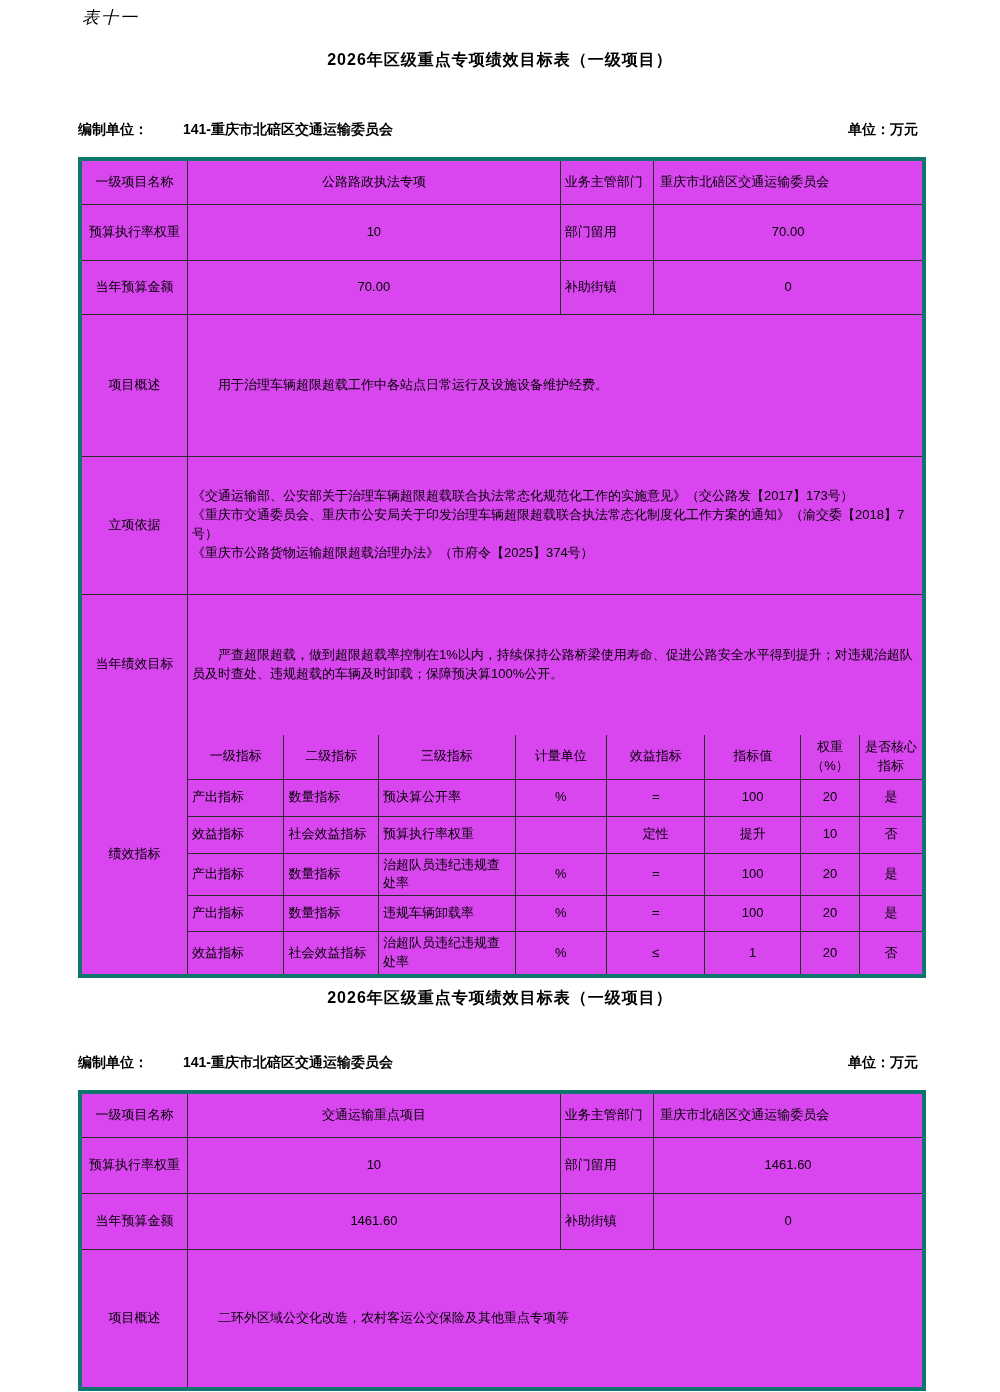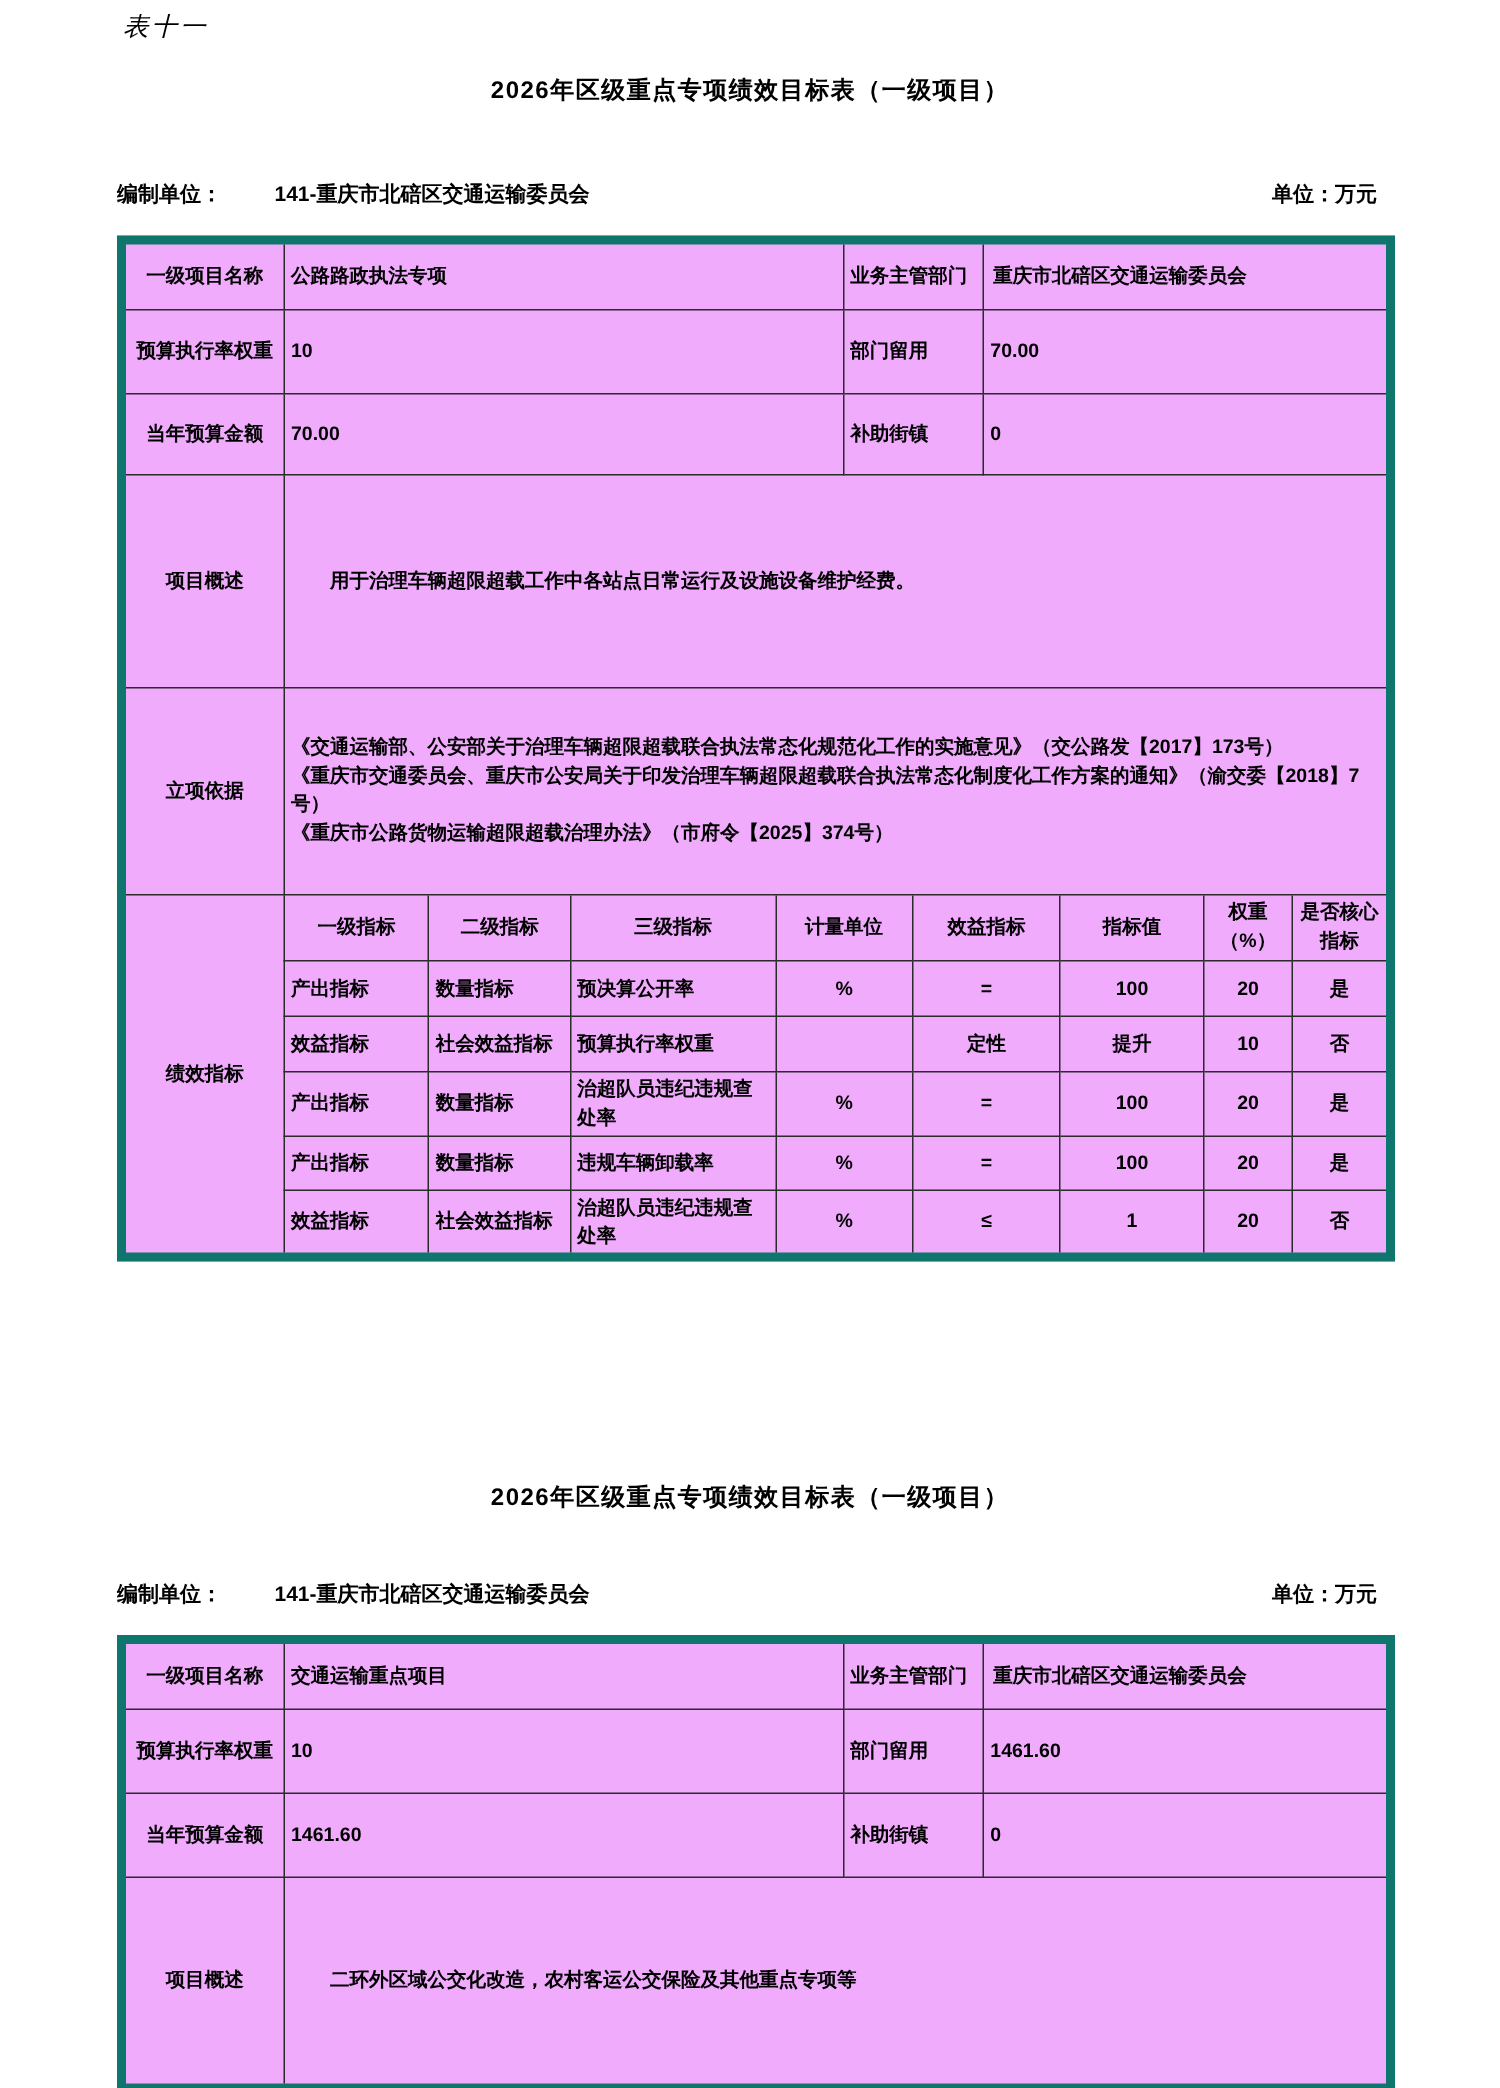--- a/index.html
+++ b/index.html
@@ -15,33 +15,33 @@
     position:absolute;left:0;width:1000px;text-align:center;
     font-size:16px;font-weight:bold;letter-spacing:1px;
   }
   .meta{
     position:absolute;left:78px;width:840px;display:flex;align-items:baseline;
     font-size:14px;font-weight:bold;justify-content:flex-end;
   }
   .meta .mval{margin-left:35px;}
   .meta .munit{margin-left:auto;}
   .twrap{
-    position:absolute;left:78px;width:840px;border:6px solid #0f766e;background:#f0abfc;font-weight:bold;
+    position:absolute;left:78px;width:840px;border:4px solid #0f766e;background:#d946ef;
   }
   table.grid{border-collapse:collapse;table-layout:fixed;width:100%;}
   table.grid td{
     border:0 solid #2b2b2b;border-right-width:1px;border-bottom-width:1px;
     font-size:13px;line-height:1.45;vertical-align:middle;overflow:hidden;
     padding:2px 4px;
   }
   table.grid td.last-col{border-right-width:0;}
   table.grid tr.last-row td{border-bottom-width:0;}
   td.lab{text-align:center;padding:2px 12px;}
   td.lab3{padding:2px 8px;}
-  td.val{}
+  td.val{text-align:center;}
   td.txt{text-align:left;padding:6px 12px;line-height:1.6;}
   .indent2{text-indent:2em;}
   td.ih{text-align:center;padding:2px 3px;}
   td.il{text-align:left;padding:2px 9px;}
   td.ic{text-align:center;padding:2px 3px;}
 </style>
 </head>
 <body>
 
 <div id="page">
@@ -88,20 +88,26 @@
         <td class="txt last-col" colspan="3">
           <div class="indent2">用于治理车辆超限超载工作中各站点日常运行及设施设备维护经费。</div>
         </td>
       </tr>
       <tr style="height:138px">
         <td class="lab">立项依据</td>
         <td class="txt last-col" colspan="3">
           <div>《交通运输部、公安部关于治理车辆超限超载联合执法常态化规范化工作的实施意见》（交公路发【2017】173号）</div>
           <div>《重庆市交通委员会、重庆市公安局关于印发治理车辆超限超载联合执法常态化制度化工作方案的通知》（渝交委【2018】7号）</div>
           <div>《重庆市公路货物运输超限超载治理办法》（市府令【2025】374号）</div>
+        </td>
+      </tr>
+      <tr style="height:141px" class="last-row">
+        <td class="lab">当年绩效目标</td>
+        <td class="txt last-col" colspan="3">
+          <div class="indent2">严查超限超载，做到超限超载率控制在1%以内，持续保持公路桥梁使用寿命、促进公路安全水平得到提升；对违规治超队员及时查处、违规超载的车辆及时卸载；保障预决算100%公开。</div>
         </td>
       </tr>
     </tbody>
       </table>
 
     <table class="grid">
       <colgroup>
         <col style="width:105px">
           <col style="width:96px">
           <col style="width:94px">

